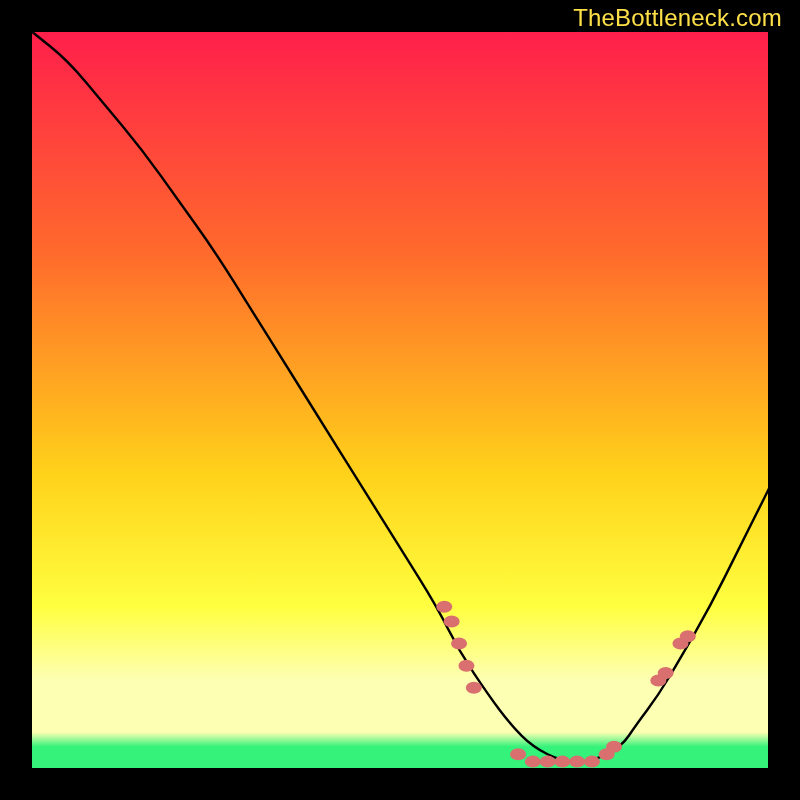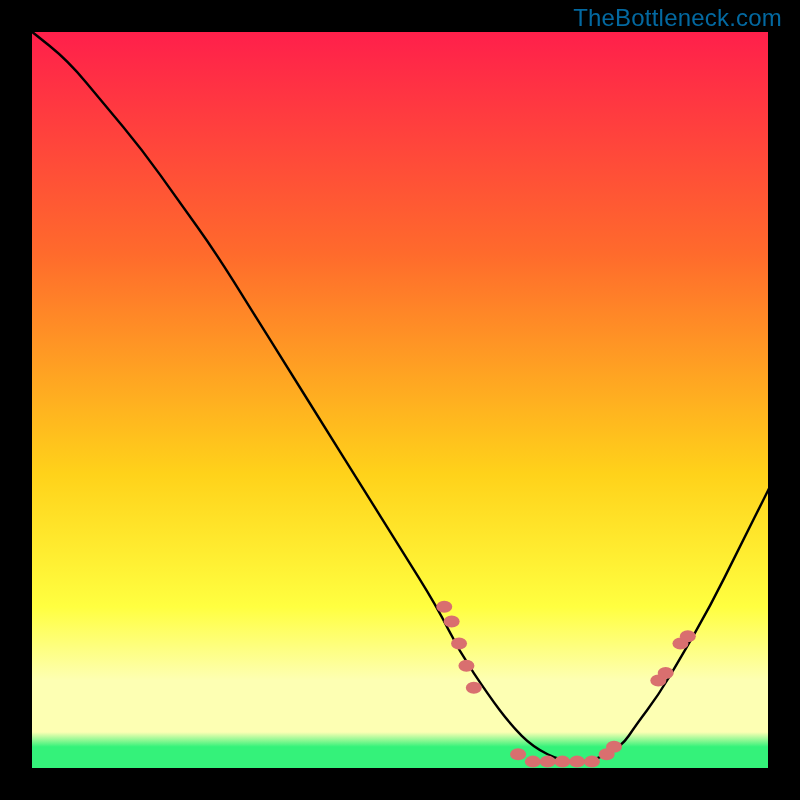--- a/index.html
+++ b/index.html
@@ -20,21 +20,21 @@
   }
   svg {
     display: block;
   }
   .watermark {
     position: absolute;
     top: 4px;
     right: 18px;
     font-size: 24px;
     font-weight: 500;
-    color: #0369a1;
+    color: #fde047;
     letter-spacing: 0.2px;
     user-select: none;
   }
 </style>
 </head>
 <body>
 
 <div class="canvas-wrap">
   <svg id="chart-svg" width="800" height="800" viewBox="0 0 800 800">
     <defs>

